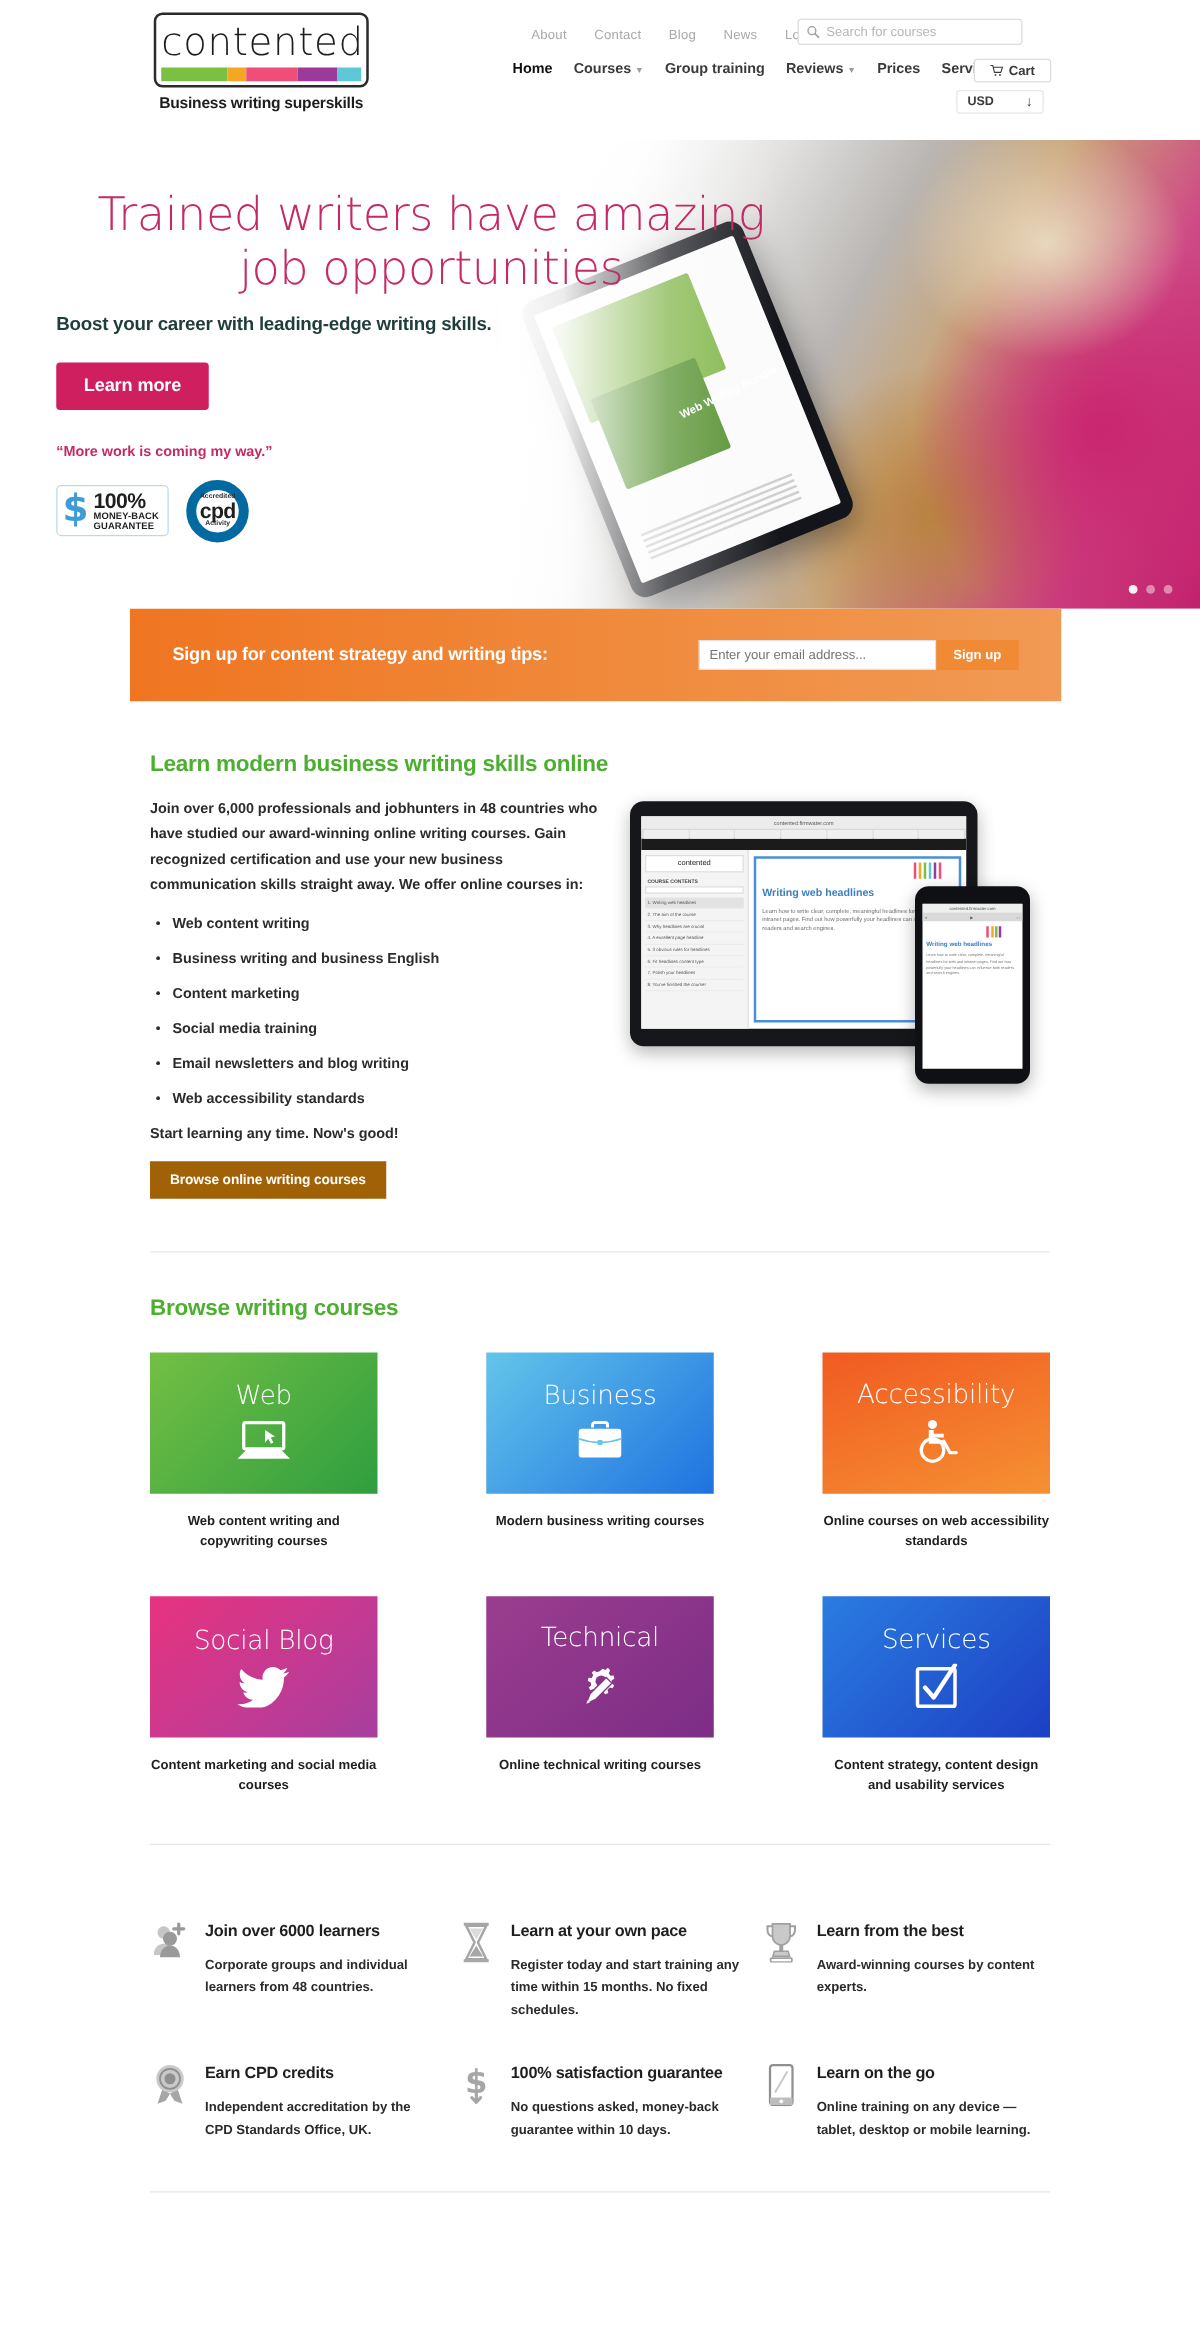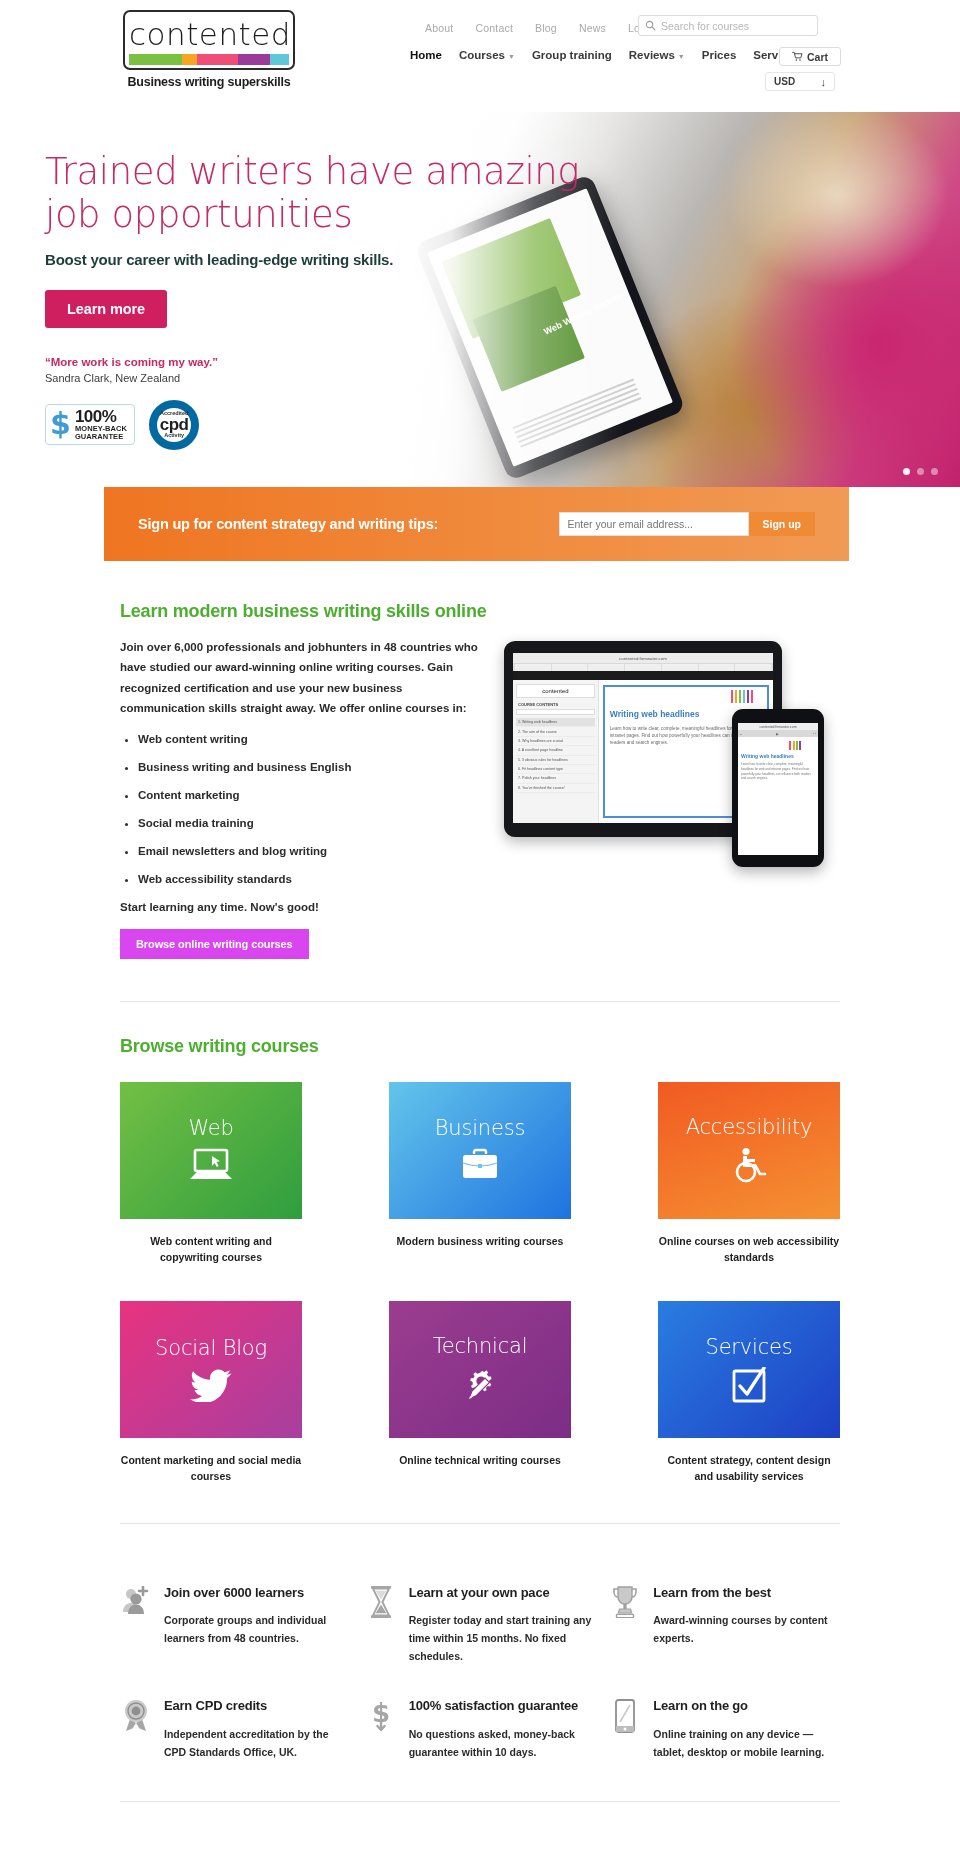--- a/index.html
+++ b/index.html
@@ -87,21 +87,21 @@
   .ht-label { position:absolute; left:46%; top:48%; font-size:9px; color:#fff; font-weight:bold; transform:rotate(-4deg); line-height:1.1;}
   .ht-lines { position:absolute; left:8%; bottom:5%; width:76%; }
   .ht-lines i { display:block; height:2px; background:#cfcfcf; margin-bottom:3px; }
   .hero-dots { position: absolute; right: 22px; bottom: 12px; display: flex; gap: 7px; }
   .hero-dots i { width: 7px; height: 7px; border-radius: 50%; background: rgba(255,255,255,.45); display:block;}
   .hero-dots i.on { background: rgba(255,255,255,.93); }
 
   .hero-text { position: absolute; left: 45px; top: 38px; width: 600px; z-index: 3; }
   .hero-h1 {
     font-family: "DejaVu Sans", sans-serif;
-    font-weight: 300; font-size: 37px; line-height: 1.17; color: #c42a66; letter-spacing: -0.4px;
+    font-weight: 300; font-size: 37px; line-height: 1.17; color: #c42a66; letter-spacing: -0.4px; text-align: center;
   }
   .hero-sub { font-size: 15px; font-weight: bold; color: #1f3d3a; margin-top: 14px; letter-spacing: -0.2px;}
   .learn-btn {
     display: inline-block; margin-top: 22px; background: #cf1f5f; color: #fff;
     font-size: 14.5px; font-weight: bold; padding: 11px 22px; border-radius: 3px;
     border: none; letter-spacing: -0.1px;
   }
   .quote { margin-top: 28px; font-size: 11.5px; font-weight: bold; color: #c42a66; }
   .quote-by { margin-top: 4px; font-size: 11px; color: #3d3d3d; }
   .badges { margin-top: 16px; display: flex; align-items: center; gap: 14px; }
@@ -148,21 +148,21 @@
   }
   .hr { height: 1px; background: #e6e6e6; width: 720px; margin: 0 auto; }
 
   .intro { padding-top: 40px; display: flex; }
   .intro-left { width: 370px; }
   .intro-p { font-size: 11.5px; font-weight: bold; color: #2b2b2b; line-height: 1.78; margin-top: 15px; }
   .intro-ul { margin: 13px 0 0 18px; }
   .intro-ul li { font-size: 11.5px; font-weight: bold; color: #2b2b2b; line-height: 1.3; margin-bottom: 13px; }
   .intro-start { font-size: 11.5px; font-weight: bold; color: #2b2b2b; margin-top: 14px; }
   .browse-btn {
-    display: inline-block; margin-top: 16px; background: #d946ef; color: #fff;
+    display: inline-block; margin-top: 16px; background: #a16207; color: #fff;
     border: none; font-size: 11px; font-weight: bold; padding: 9px 16px;
     font-family: "Liberation Sans", sans-serif; letter-spacing: -0.1px;
   }
   .intro-right { position: relative; width: 330px; height: 230px; margin-left: 10px; margin-top: 38px; }
   .dev-tablet {
     position: absolute; left: 4px; top: 2px; width: 278px; height: 196px;
     background: #16171b; border-radius: 11px; padding: 12px 9px 14px 9px;
     box-shadow: 0 5px 14px rgba(0,0,0,.28);
   }
   .dev-tablet-scr { width:100%; height:100%; background:#fff; position:relative; overflow:hidden;}
@@ -196,21 +196,21 @@
   .ph-stripes { display:flex; gap:1.2px; justify-content:flex-end; margin-right:14px;}
   .ph-stripes i { width:2px; height:9px; display:block;}
   .ph-h { font-size:5px; font-weight:bold; color:#3a7fc1; margin-top:3px;}
   .ph-t { font-size:3px; color:#777; line-height:1.6; margin-top:3px;}
 
   
   .browse { padding-top: 34px; }
   .tiles { display: grid; grid-template-columns: repeat(3, 182px); gap: 0 87px; margin-top: 25px; }
   .tile-card { width: 182px; }
   .tile {
-    width: 182px; height: 137px; position: relative;
+    width: 182px; height: 113px; position: relative;
     display: flex; flex-direction: column; align-items: center; justify-content: center;
   }
   .tile-label {
     font-family:"DejaVu Sans", sans-serif; font-weight: 300;
     font-size: 21px; color: #fff; line-height: 1; letter-spacing: -0.2px;
   }
   .tile-icon { margin-top: 9px; }
   .tile-cap {
     font-size: 10.5px; font-weight: bold; color: #1f1f1f; text-align: center;
     margin-top: 14px; line-height: 1.55;
@@ -305,21 +305,20 @@
       <i></i>
       <i></i>
     </div>
   </div>
 
   <div class="hero-text">
     <h1 class="hero-h1">Trained writers have amazing job opportunities</h1>
     <div class="hero-sub">Boost your career with leading-edge writing skills.</div>
     <button class="learn-btn">Learn more</button>
     <div class="quote">“More work is coming my way.”</div>
-    <div class="quote-by">Sandra Clark, New Zealand</div>
 
     <div class="badges">
       <div class="badge-mb">
         <span class="dollar">$</span>
         <span class="txt">
           <span class="p100" style="display:block">100%</span>
           <span class="mb" style="display:block">MONEY-BACK</span>
           <span class="mb" style="display:block">GUARANTEE</span>
         </span>
       </div>

